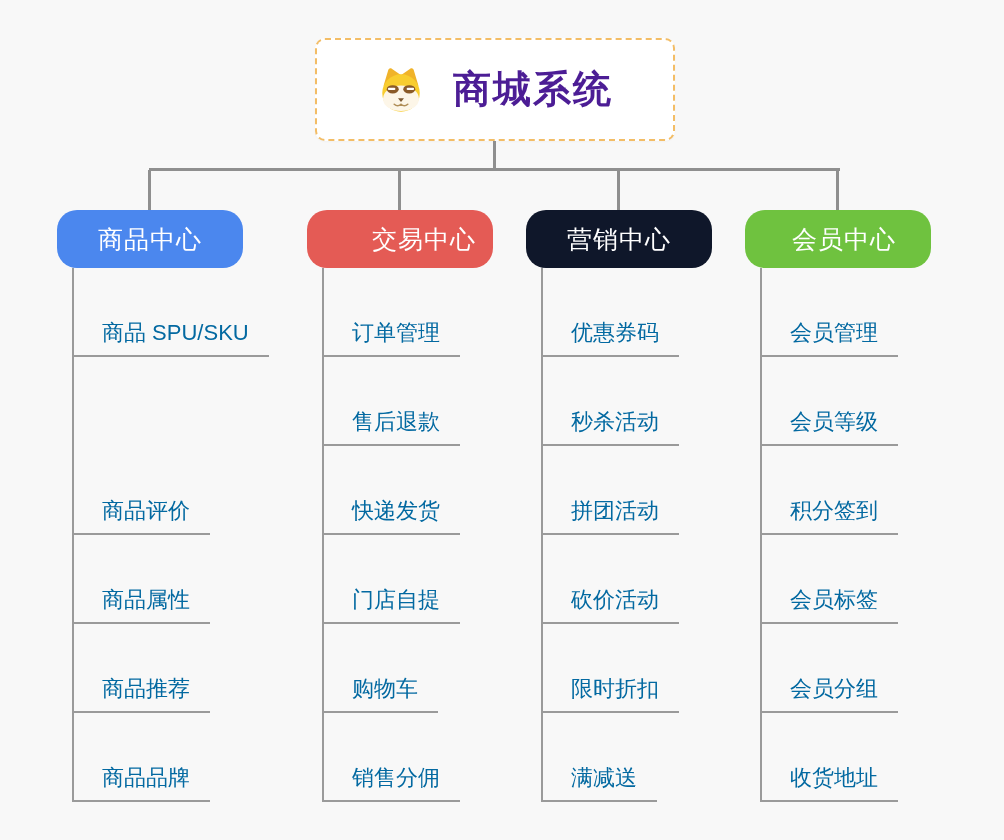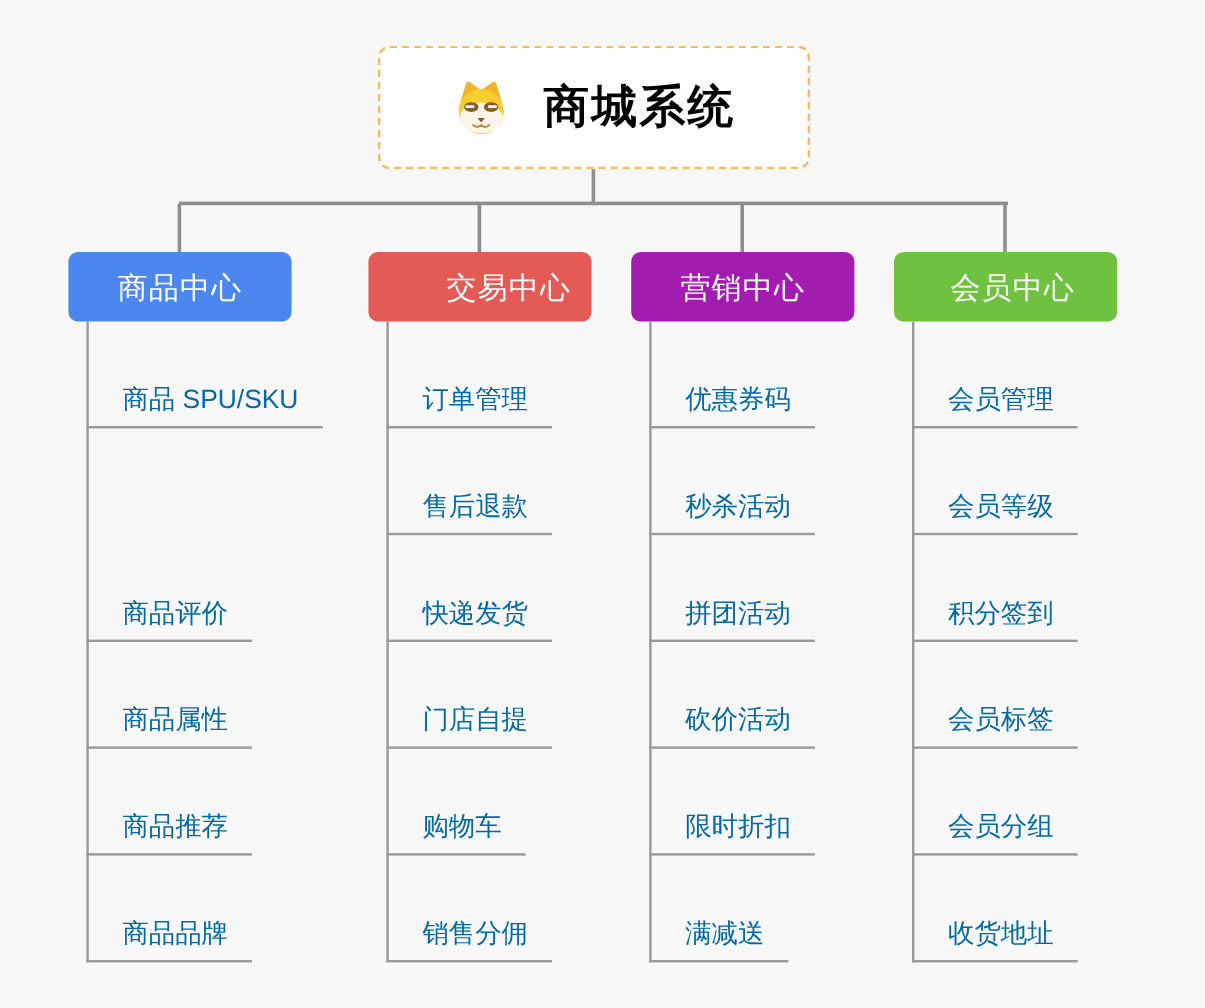--- a/index.html
+++ b/index.html
@@ -19,39 +19,39 @@
 
   
   .conn { position:absolute; background:var(--connector); }
   .stem { left:493px; top:141px; width:3px; height:30px; }
   .bus  { left:149px; top:168px; width:691px; height:3px; }
   .drop { top:170px; width:3px; height:40px; }
 
   
   .branch {
     position:absolute; top:210px; width:186px; height:58px;
-    border-radius:8px; color:#ffffff; font-size:25px; letter-spacing:1px;
+    border-radius:20px; color:#ffffff; font-size:25px; letter-spacing:1px;
     display:flex; align-items:center; justify-content:center;
   }
 
   
   .col { position:absolute; top:268px; width:250px; height:534px; }
   .trunk { position:absolute; left:15px; top:0; width:2px; height:534px; background:#9a9a9a; }
   .leaf {
     position:absolute; left:15px; display:inline-block; white-space:nowrap;
     font-size:22px; color:#0369a1; padding:0 20px 7px 30px;
     border-bottom:2px solid #9a9a9a;
   }
 </style>
 </head>
 <body>
 
 <div class="canvas">
 
-  <div class="root-node" style="color: #000000; border-color: rgb(243, 189, 102); gap: 28px;">
+  <div class="root-node" style="color: #4c1d95; border-color: rgb(243, 189, 102); gap: 28px;">
     <span class="dog">
       <svg width="48" height="48" viewBox="0 0 64 64">
         <polygon points="12,26 18,6 31,15" fill="#f0b32a" stroke="#f0b32a" stroke-width="6" stroke-linejoin="round"></polygon>
         <polygon points="52,26 46,6 33,15" fill="#f0b32a" stroke="#f0b32a" stroke-width="6" stroke-linejoin="round"></polygon>
         <circle cx="32" cy="36" r="25" fill="#f8cd30"></circle>
         <path d="M8 44 a24 16 0 0 0 48 0 a24 18 0 0 0 -48 0 Z" fill="#fdf6e8"></path>
         <ellipse cx="21" cy="31" rx="8" ry="5.5" fill="#8a5a28"></ellipse>
         <ellipse cx="43" cy="31" rx="8" ry="5.5" fill="#8a5a28"></ellipse>
         <rect x="14.5" y="29" width="10" height="3" rx="1.5" fill="#ffffff"></rect>
         <rect x="39.5" y="29" width="10" height="3" rx="1.5" fill="#ffffff"></rect>
@@ -64,21 +64,21 @@
 
   <div class="conn stem"></div>
   <div class="conn bus"></div>
   <div class="conn drop" style="left:148px"></div>
   <div class="conn drop" style="left:398px"></div>
   <div class="conn drop" style="left:617px"></div>
   <div class="conn drop" style="left:836px"></div>
 
   <div class="branch" style="left: 57px; background-color: rgb(75, 135, 238);">商品中心</div>
   <div class="branch" style="left: 307px; background-color: rgb(228, 91, 85); padding-left: 48px;">交易中心</div>
-  <div class="branch" style="left: 526px; background-color: #a21caf;">营销中心</div>
+  <div class="branch" style="left: 526px; background-color: #0f172a;">营销中心</div>
   <div class="branch" style="left: 745px; background-color: rgb(111, 194, 63); padding-left: 12px;">会员中心</div>
 
   <div class="col" style="left:57px">
     <div class="trunk"></div>
     <div class="leaf" style="bottom:445px">商品 SPU/SKU</div>
     <div class="leaf" style="bottom:267px">商品评价</div>
     <div class="leaf" style="bottom:178px">商品属性</div>
     <div class="leaf" style="bottom:89px">商品推荐</div>
     <div class="leaf" style="bottom:0px">商品品牌</div>
   </div>

